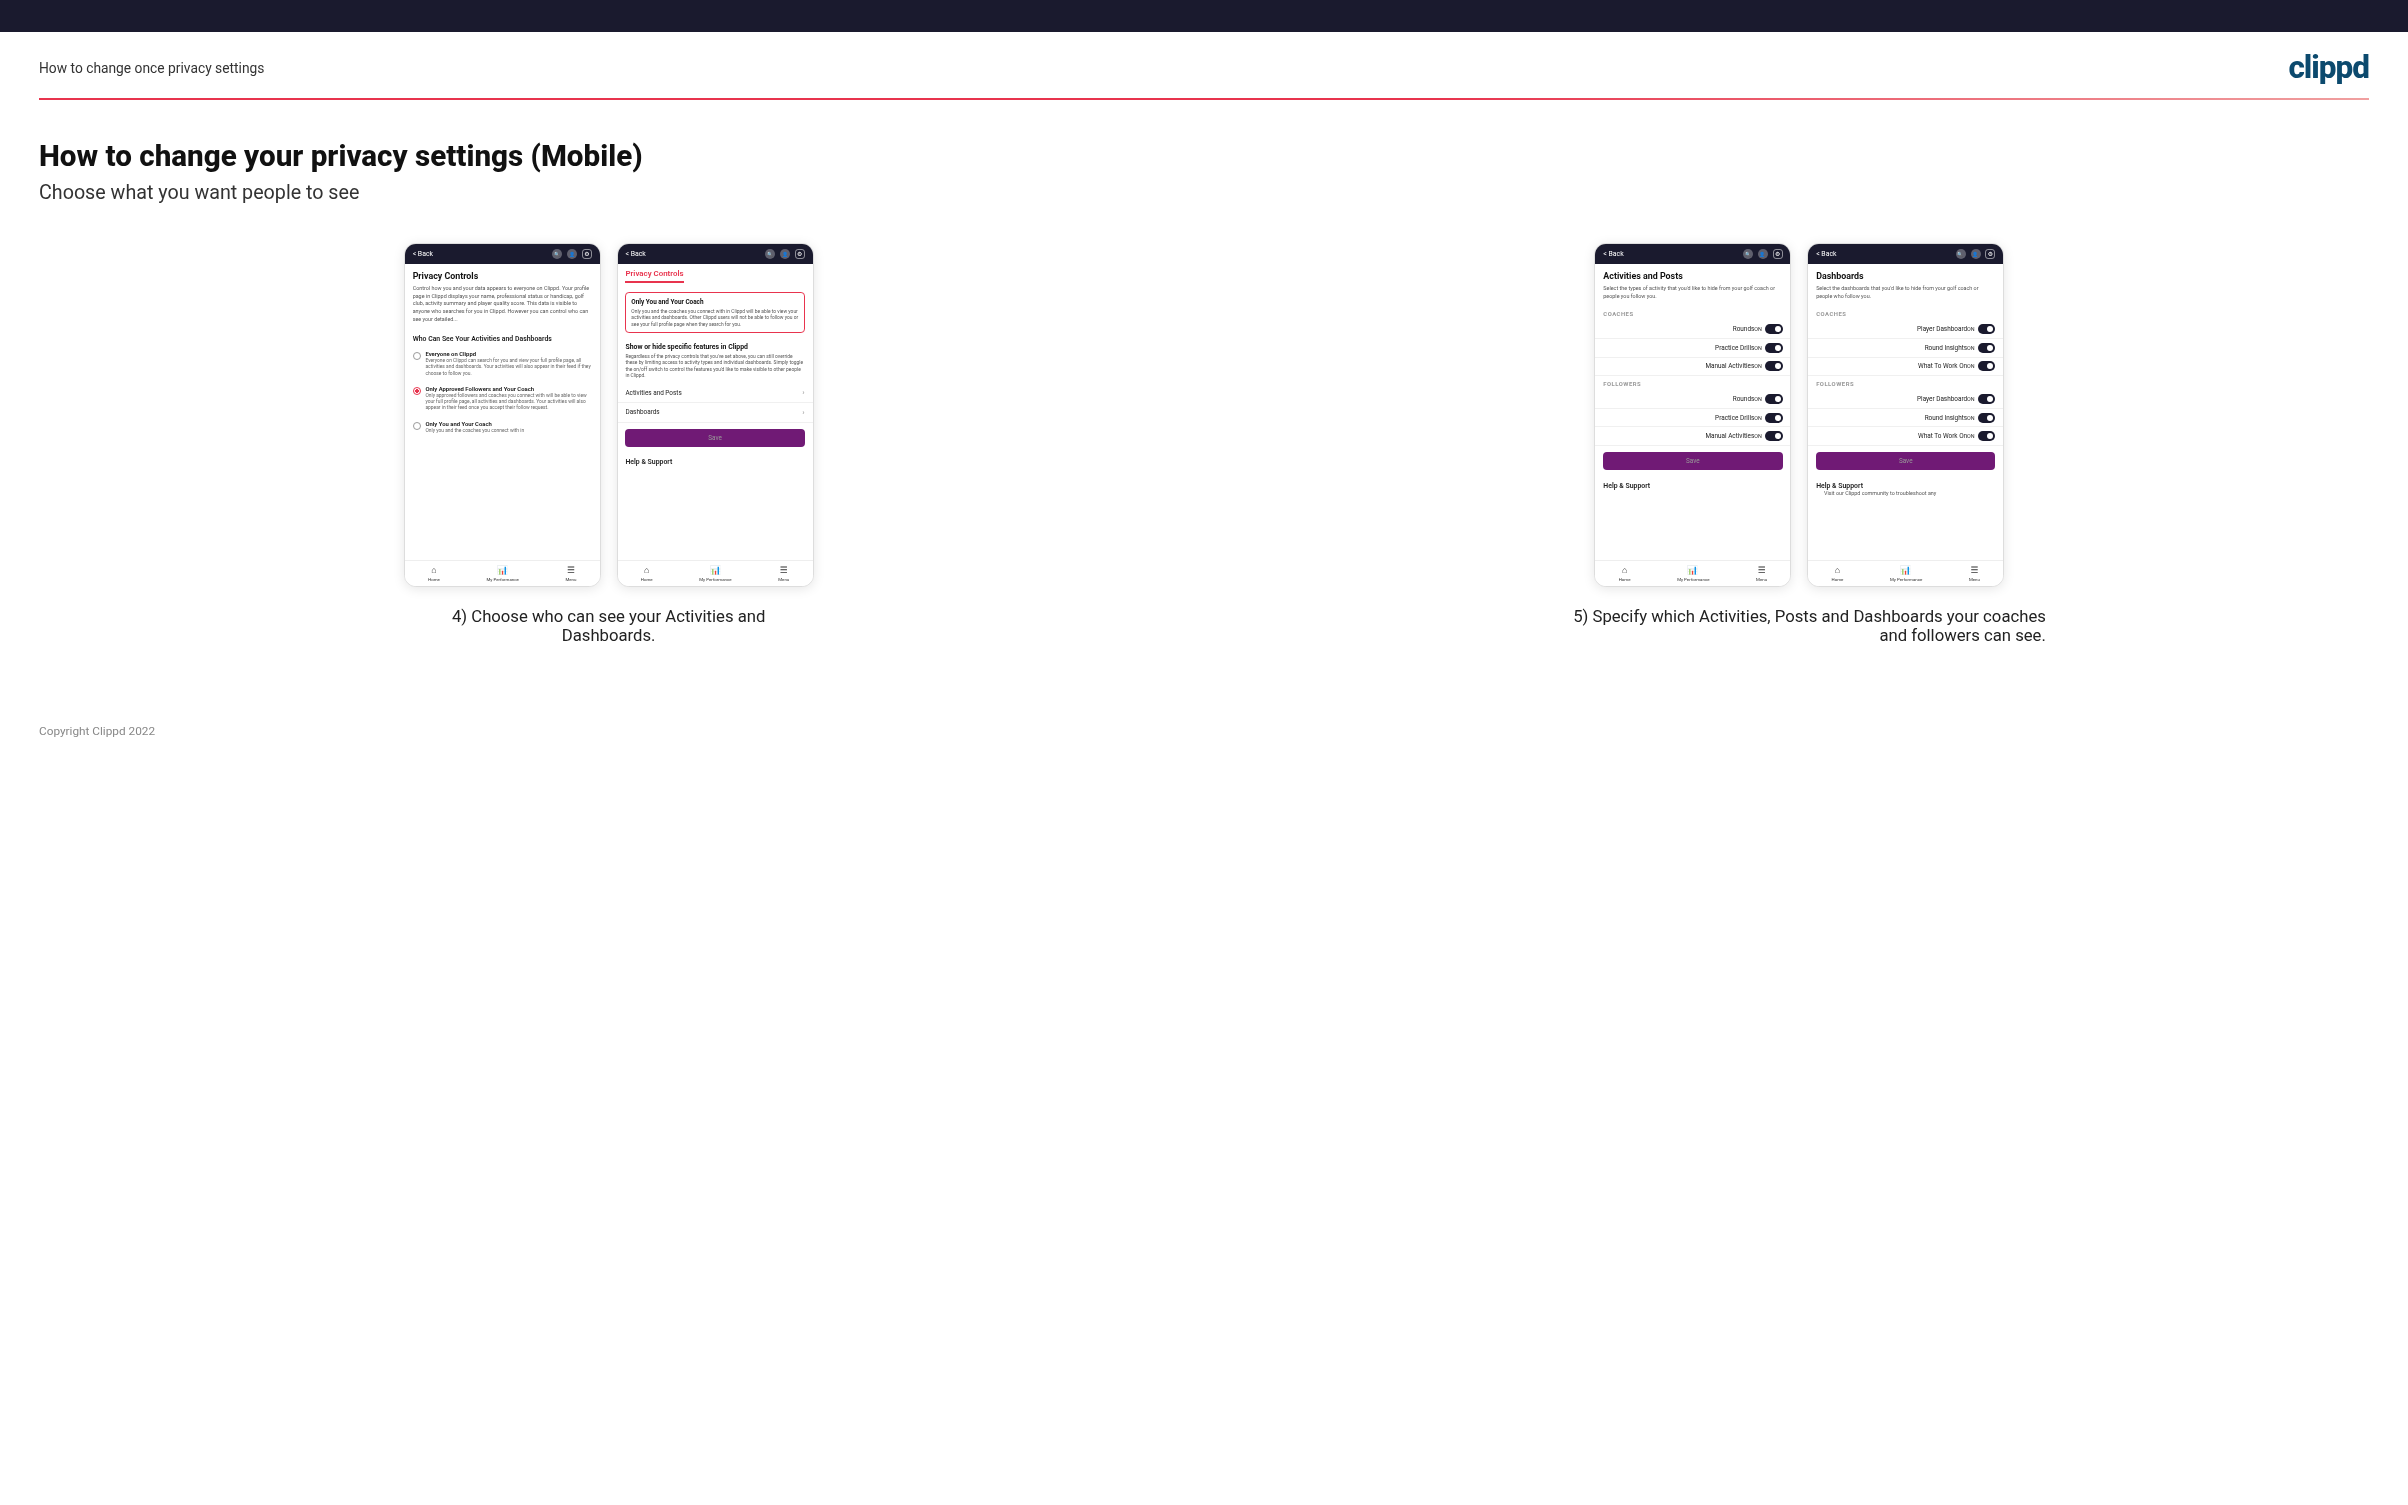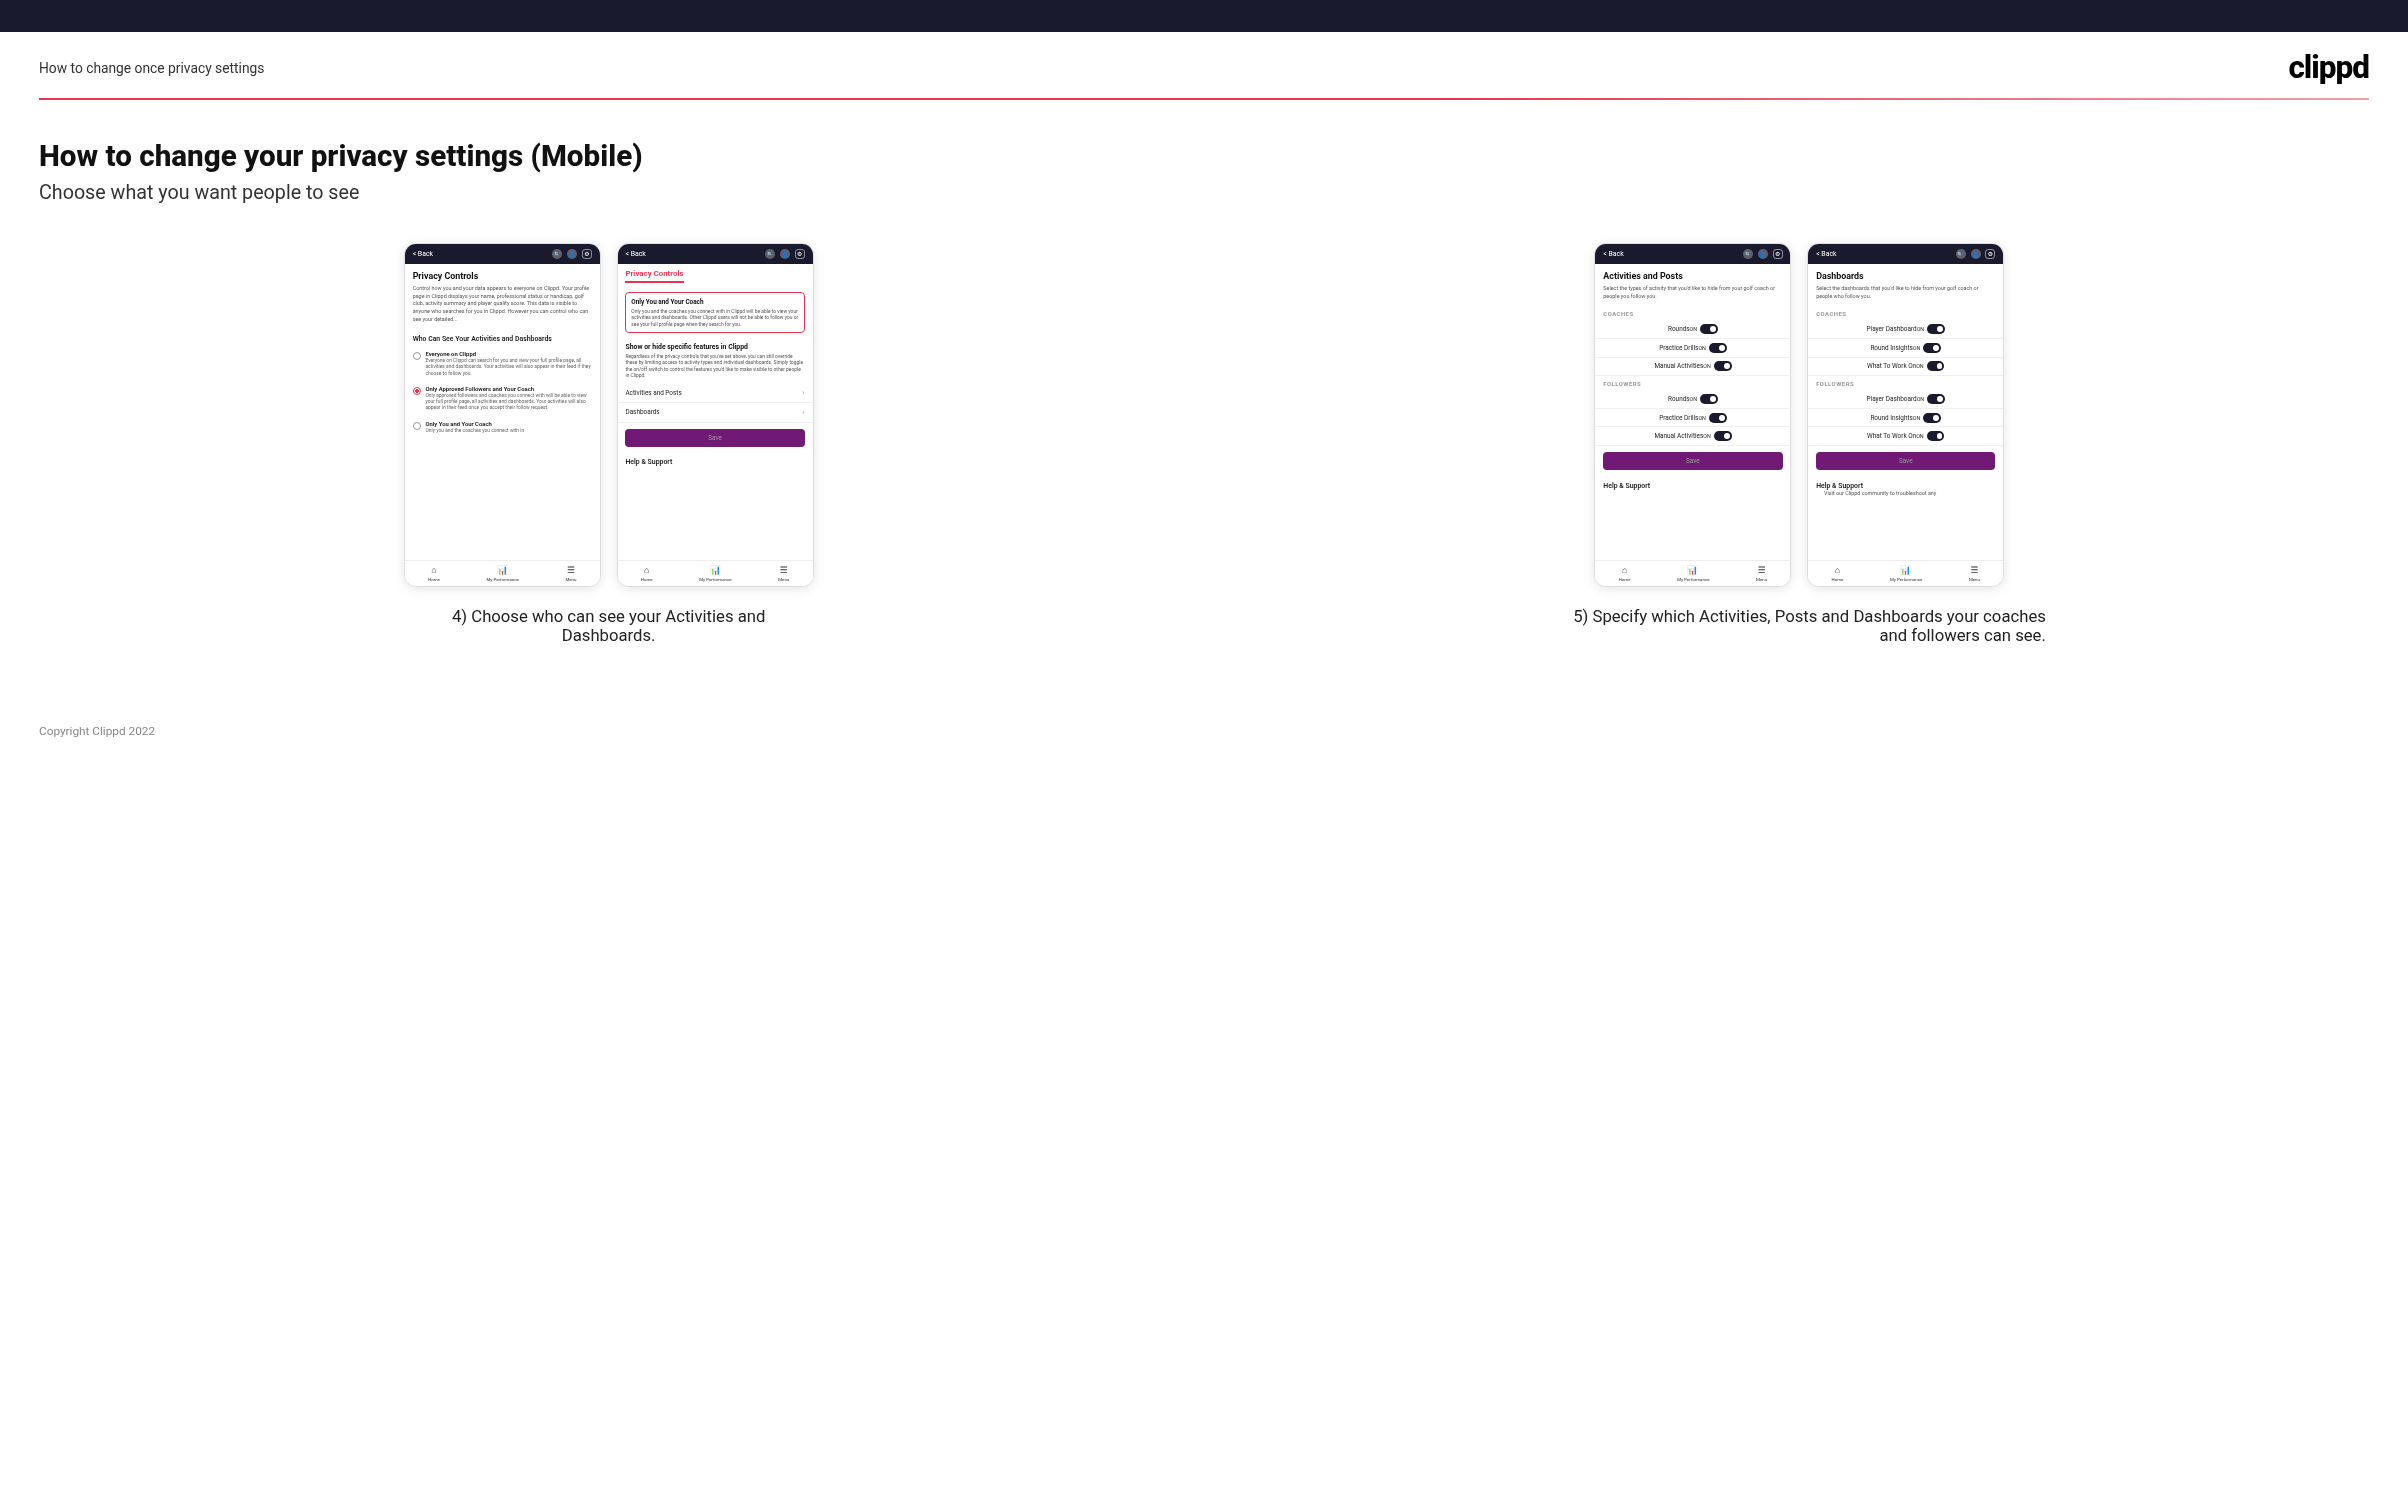--- a/index.html
+++ b/index.html
@@ -23,21 +23,21 @@
       justify-content: space-between;
       padding: 17.7px 39px 11.8px;
     }
     .header-title {
       font-size: 13.8px;
       color: #333;
     }
     .logo {
       font-size: 31.5px;
       font-weight: 800;
-      color: #000000;
+      color: #0c4a6e;
       letter-spacing: -1px;
     }
 
     
     .header-divider {
       height: 2px;
       background: linear-gradient(to right, #e8344e 60%, #f0a0a0 100%);
       margin: 0 39px 39px;
     }
 
@@ -166,21 +166,21 @@
       font-size: 5.9px;
       font-weight: 700;
       color: #999;
       padding: 4.9px 7.9px 3px;
       letter-spacing: 0.5px;
       text-transform: uppercase;
     }
     .toggle-row {
       display: flex;
       align-items: center;
-      justify-content: center;
+      justify-content: flex-end;
       padding: 3.9px 7.9px;
       border-bottom: 1px solid #f0f0f0;
     }
     .toggle-row-label {
       font-size: 6.4px;
       color: #222;
     }
     .toggle-on {
       display: flex;
       align-items: center;

